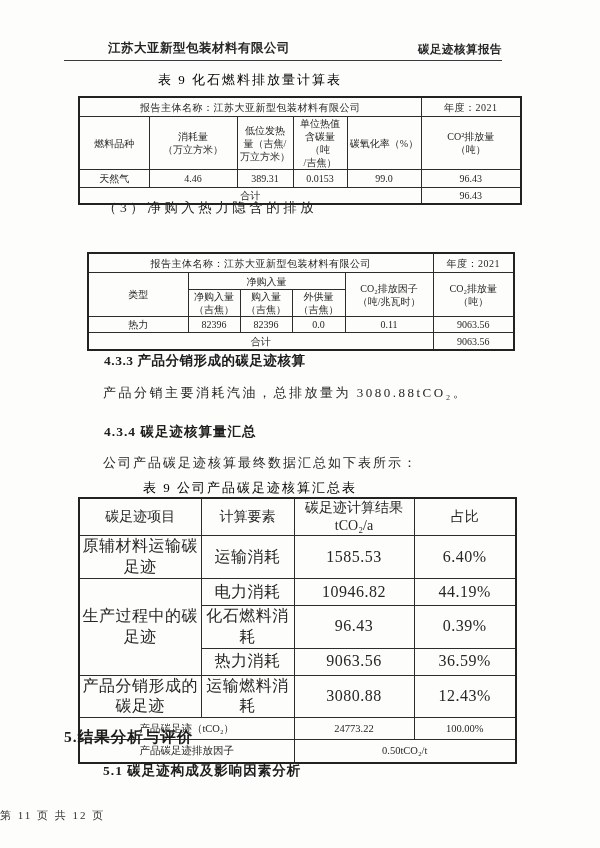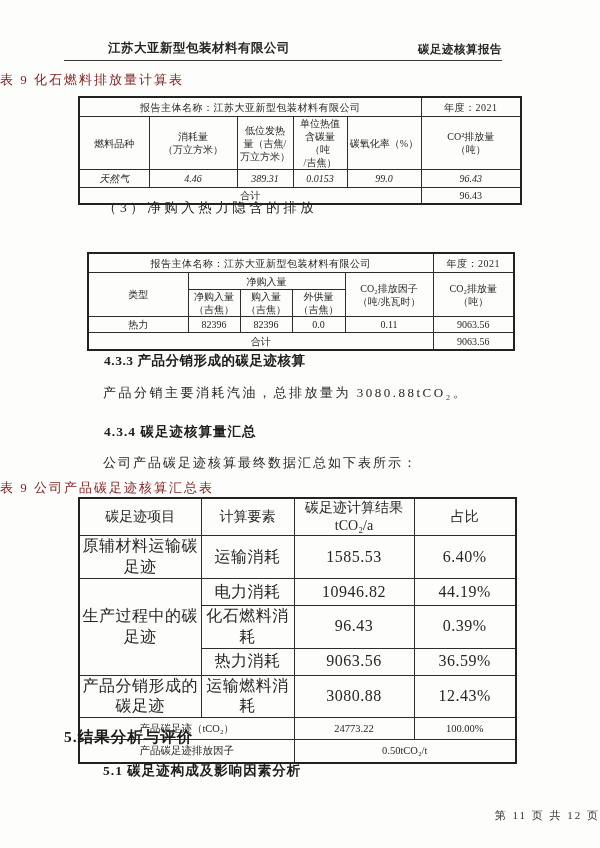--- a/index.html
+++ b/index.html
@@ -12,22 +12,22 @@
   
   .doc-header{
     top:38px;left:64px;width:438px;height:19px;
     display:flex;justify-content:space-between;align-items:flex-end;
     border-bottom:1.5px solid #3a3a3a;padding-bottom:3px;
   }
   .hdr-left{font-size:12.5px;font-weight:bold;letter-spacing:0.5px;margin-left:44px;}
   .hdr-right{font-size:11.5px;font-weight:bold;letter-spacing:0.5px;text-align:center;}
   
   .tbl-title{
-    left:0;width:500px;text-align:left;
-    font-size:13px;letter-spacing:2px;color:#7f1d1d;
+    left:0;width:500px;text-align:center;
+    font-size:13px;letter-spacing:2px;color:#000000;
   }
   
   .doc-table{
     border-collapse:collapse;table-layout:fixed;
     border:2px solid #222;
   }
   .doc-table td{
     border:1px solid #2c2c2c;
     text-align:center;vertical-align:middle;
     padding:0 2px;font-size:10px;line-height:1.3;
@@ -38,27 +38,27 @@
   
   .h-bold{font-weight:bold;color:#1d1d1d;}
   .sec3{top:199px;left:103px;font-size:13.5px;letter-spacing:3.5px;}
   .s433{top:352px;left:104px;font-size:13.5px;letter-spacing:0.5px;}
   .p433{top:384px;left:103px;font-size:13px;letter-spacing:2.5px;}
   .s434{top:423px;left:104px;font-size:13.5px;letter-spacing:1px;}
   .p434{top:454px;left:103px;font-size:13px;letter-spacing:2px;}
   .s5{top:727px;left:64px;font-size:15.5px;letter-spacing:1px;}
   .s51{top:762px;left:103px;font-size:13.5px;letter-spacing:1px;}
   .footer{
-    top:808px;left:0;width:600px;text-align:right;
+    top:808px;left:0;width:600px;text-align:left;
     font-size:11px;letter-spacing:2px;color:#333;
   }
   
   .t1 tr.r-meta td{height:18px;}
   .t1 tr.r-head td{height:40px;}
-  .t1 tr.r-data td{height:17px;font-style:italic;}
+  .t1 tr.r-data td{height:17px;}
   .t1 tr.r-total td{height:15px;}
   .t2 tr.r-meta td{height:18px;}
   .t2 tr.r-group td{height:16px;}
   .t2 tr.r-sub td{height:26px;}
   .t2 tr.r-data td{height:15px;}
   .t2 tr.r-total td{height:16px;}
   .t3 tr.r-head td{height:22px;font-size:14px;margin-left:36px;}
   .t3 tr.r-row td{height:26px;font-size:16px;letter-spacing:0.5px;}
   .t3 tr.r-total td{height:21px;font-size:10.5px;}
   .t3 tr.r-factor td{height:22px;font-size:10.5px;}

